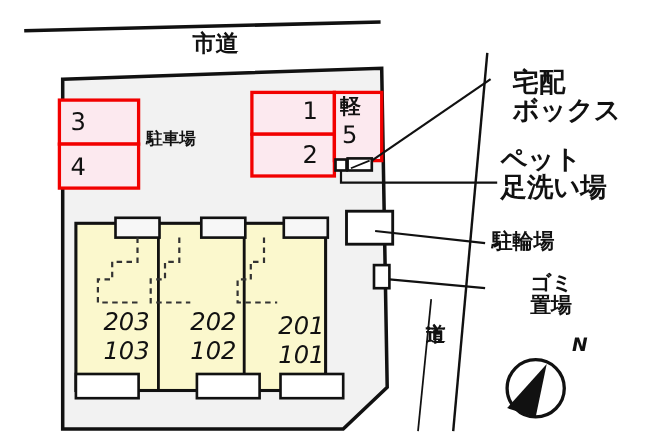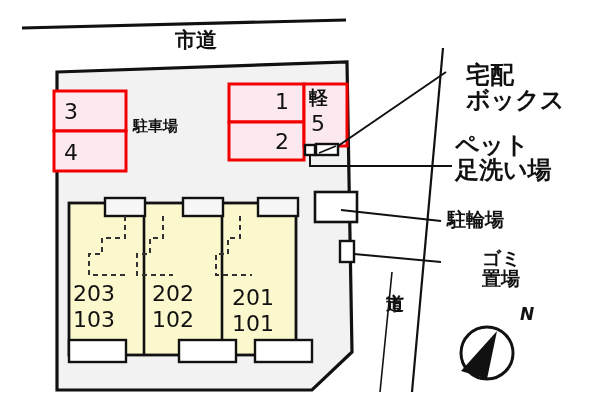--- a/index.html
+++ b/index.html
@@ -48,23 +48,24 @@
   #stall-2-num{left:275px;top:131px;}
   #stall-kei-label{left:309px;top:88px;font-size:19px;font-weight:700;}
   #stall-5-num{left:311px;top:113px;font-size:22px;}
 
   
   .unit-num{
     position:absolute;
     color:#111111;
     font-size:22px;
     font-weight:400;
-    text-align:left;
+    text-align:center;
     line-height:1.17;
     width:84px;
+    font-style:italic;
   }
   #unit-block-203{left:73px;top:281px;}
   #unit-block-202{left:152px;top:281px;}
   #unit-block-201{left:232px;top:285px;}
 
   
   #delivery-box-label{left:466px;top:63px;font-size:24px;}
   #pet-wash-label{left:455px;top:133px;font-size:24px;}
   #bicycle-parking-label{left:447px;top:210px;font-size:19px;}
   #garbage-label{left:447px;top:249px;font-size:19px;margin-left:35px;}

